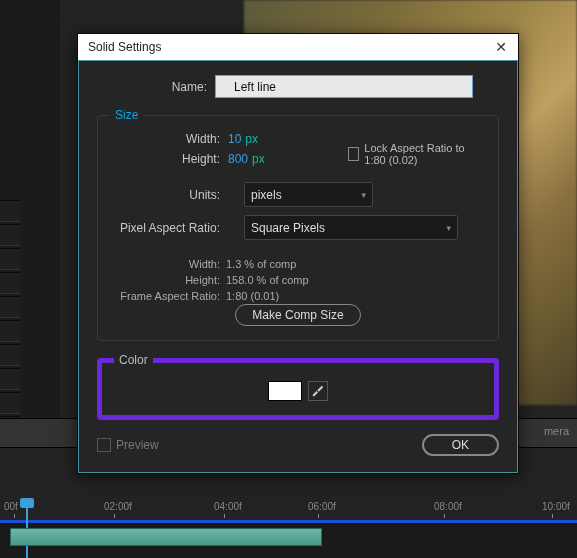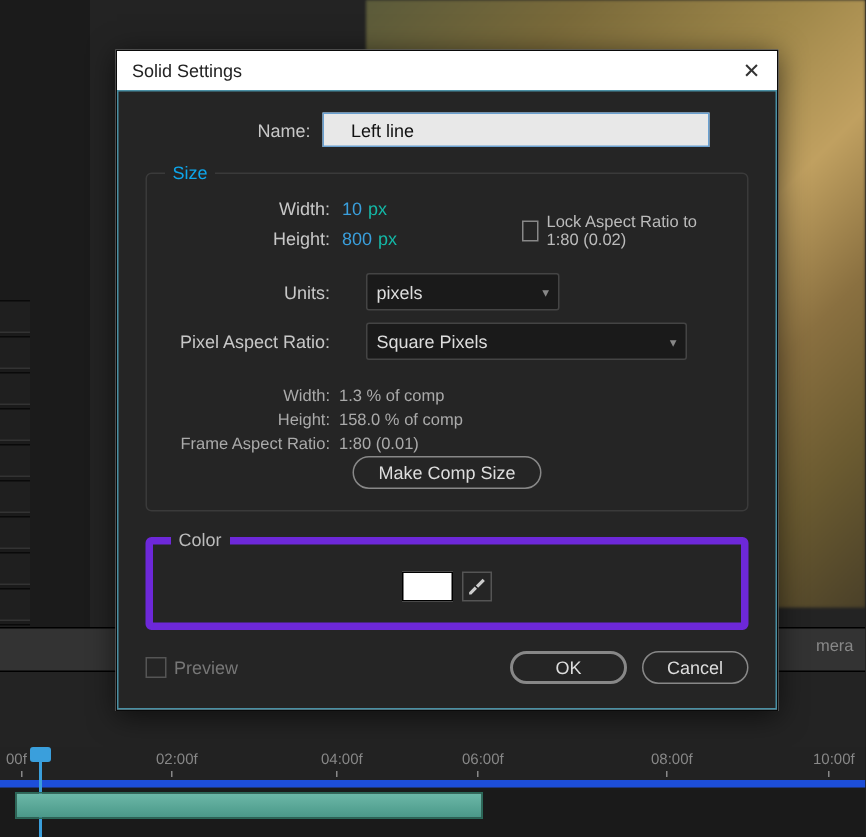--- a/index.html
+++ b/index.html
@@ -226,21 +226,21 @@
   .timeline {
     position: absolute;
     left: 0; right: 0; top: 498px;
     height: 60px;
     background: #1a1a1a;
   }
   .ruler {
     height: 22px;
     position: relative;
     background: #222;
-    border-bottom: 5px solid #1d4ed8;
+    border-bottom: 3px solid #1d4ed8;
   }
   .tick {
     position: absolute;
     top: 3px;
     font-size: 10px;
     color: #888;
   }
   .tick::before {
     content: "";
     position: absolute;
@@ -384,21 +384,20 @@
       </div>
     </fieldset>
 
     <div class="bottom-row">
       <div class="preview-chk">
         <span class="chk"></span>
         <span>Preview</span>
       </div>
       <div class="spacer"></div>
       <button class="btn primary">OK</button>
-      <button class="btn">Cancel</button>
     </div>
 
   </div>
 </div>
 
 <div class="timeline">
   <div class="ruler">
     <span class="tick" style="left:4px;">00f</span>
     <span class="tick" style="left:104px;">02:00f</span>
     <span class="tick" style="left:214px;">04:00f</span>

